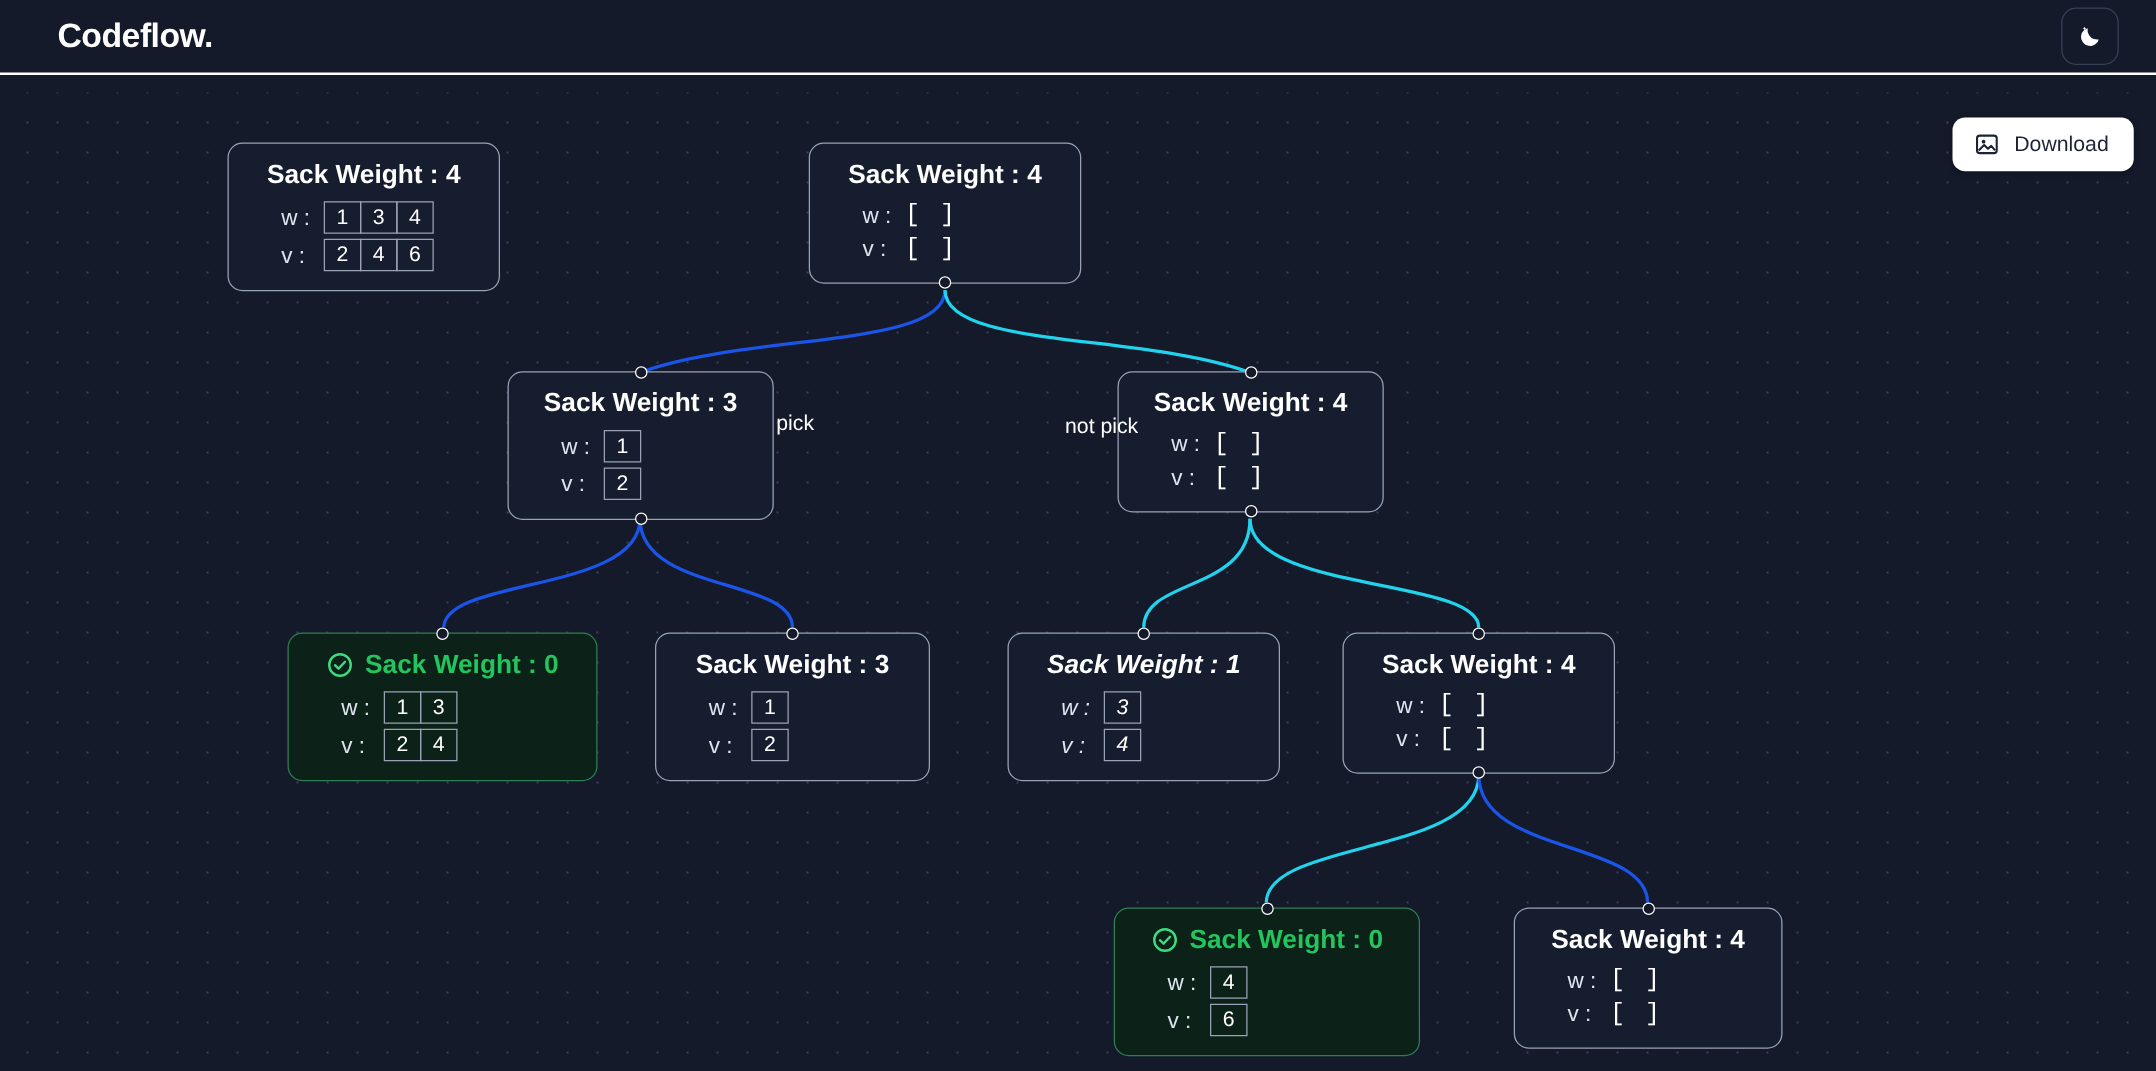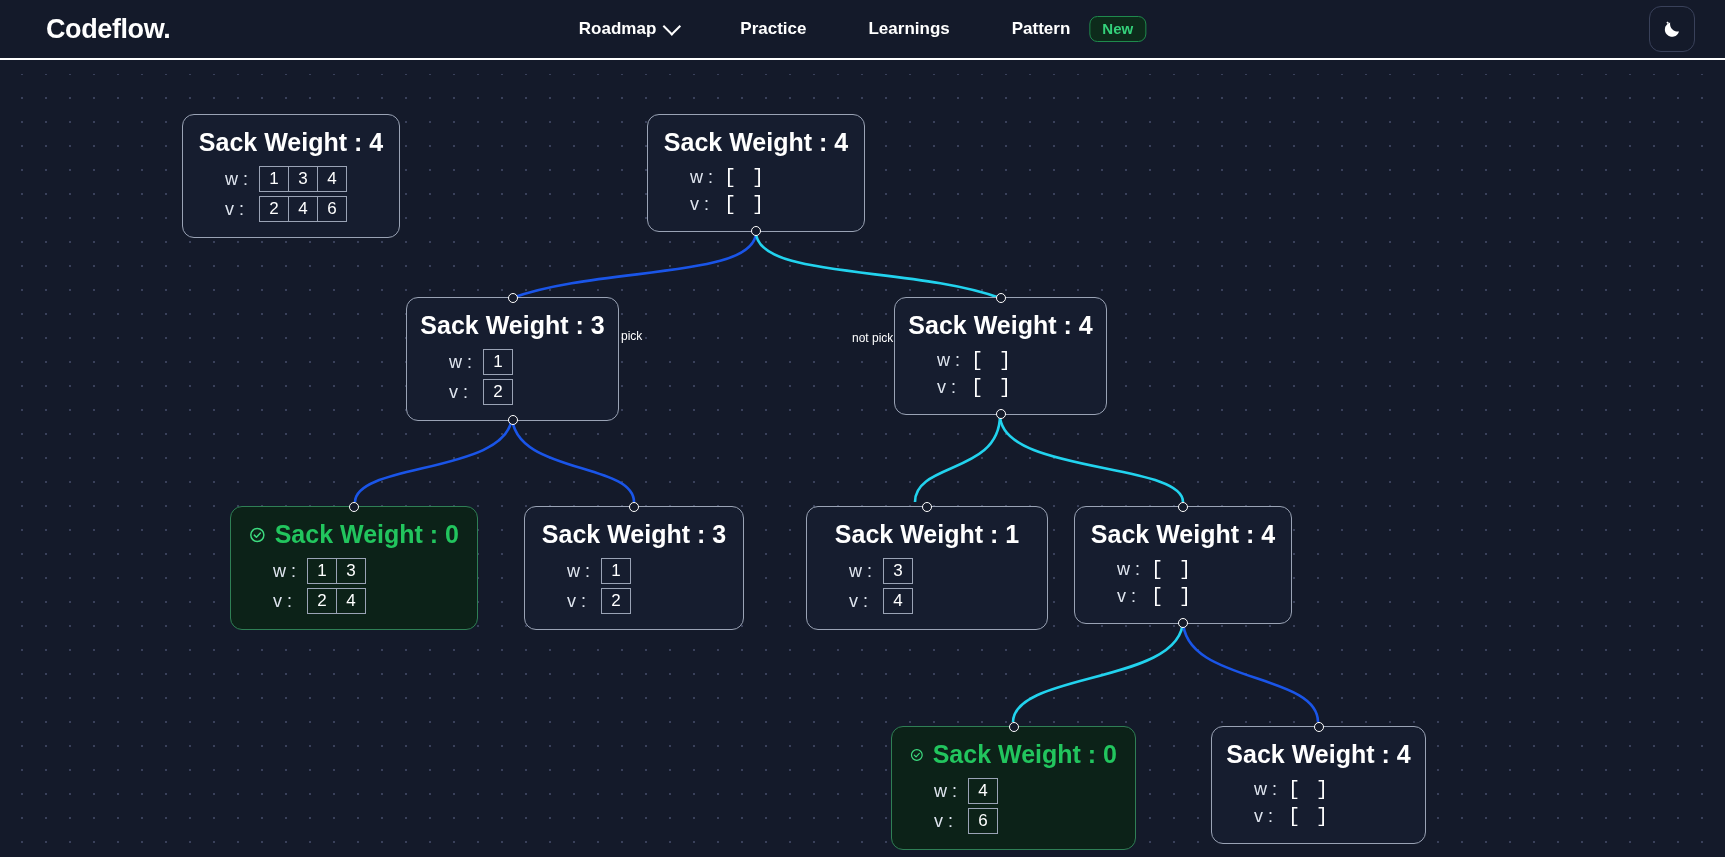--- a/index.html
+++ b/index.html
@@ -99,21 +99,21 @@
     z-index: 20;
   }
   .node.success {
     background: #0c2218;
     border-color: #2f7f55;
   }
   .node-title {
     display: flex; align-items: center; justify-content: center;
     gap: 9px;
     color: #ffffff;
-    font-size: 25px; font-weight: bold;
+    font-size: 21px; font-weight: bold;
     white-space: nowrap;
     margin-bottom: 9px;
   }
   .node.success .node-title { color: #22c55e; }
   .row {
     display: flex; align-items: center;
     margin: 4px 0 0 0;
     padding-left: 24px;
   }
   .row-label {
@@ -147,64 +147,51 @@
     border: 1.6px solid #ffffff;
     left: 50%;
     transform: translateX(-50%);
     z-index: 25;
   }
   .handle.top { top: -5px; }
   .handle.bottom { bottom: -5px; }
   .edge-label {
     position: absolute;
     color: #ffffff;
-    font-size: 12px;
+    font-size: 17px;
     z-index: 22;
     white-space: nowrap;
   }
 </style>
 </head>
 <body>
 
 <div class="header">
   <div class="brand">Codeflow.</div>
 
-  <div class="nav">
-
-    <div class="nav-item">
-      <span>Roadmap</span>
-      <span class="chev"></span>
-    </div>
-
-    <div class="nav-item">
-      <span>Practice</span>
-    </div>
-
-    <div class="nav-item">
-      <span>Learnings</span>
-    </div>
-
-    <div class="nav-item">
-      <span>Pattern</span>
-      <span class="badge-new">New</span>
-    </div>
-
-  </div>
 
   <div class="theme-btn">
     <svg width="24" height="24" viewBox="0 0 24 24">
       <path d="M19 14.5A7.6 7.6 0 0 1 10.2 5.6a7.2 7.2 0 1 0 8.8 8.9Z" fill="#ffffff"></path>
       <path d="M7.6 4.2l.45 1.1 1.1.45-1.1.45-.45 1.1-.45-1.1-1.1-.45 1.1-.45z" fill="#ffffff"></path>
       <path d="M6.1 8.9l.33.82.82.33-.82.33-.33.82-.33-.82-.82-.33.82-.33z" fill="#ffffff"></path>
     </svg>
   </div>
 </div>
 
 <div class="canvas">
 
+  <div class="download-btn">
+    <svg width="21" height="21" viewBox="0 0 24 24">
+      <rect x="3" y="4" width="18" height="16" rx="2.5" fill="none" stroke="#1b2436" stroke-width="1.9"></rect>
+      <circle cx="9" cy="9.5" r="1.7" fill="#1b2436"></circle>
+      <path d="M4.5 17.5 9.5 12.5 13 16l3-2.6 3.5 4.1" fill="none" stroke="#1b2436" stroke-width="1.9" stroke-linejoin="round"></path>
+    </svg>
+    <span>Download</span>
+  </div>
 
   <svg class="edges">
 
     <path d="M756,158 C756,205 600,192 512,224" fill="none" stroke="#1a55e8" stroke-width="2.6"></path>
 
     <path d="M756,158 C756,205 912,192 1000,224" fill="none" stroke="#22d3ee" stroke-width="2.6"></path>
 
     <path d="M512,341 C512,400 356,388 355,428" fill="none" stroke="#1a55e8" stroke-width="2.6"></path>
     <path d="M512,341 C512,400 634,388 634,428" fill="none" stroke="#1a55e8" stroke-width="2.6"></path>
 
@@ -318,21 +305,21 @@
     </div>
     <div class="row">
       <span class="row-label">v :</span>
       <span class="cells">
         <span class="cell">2</span>
       </span>
     </div>
     <span class="handle top"></span>
   </div>
 
-  <div class="node" style="left:806px; top:432px; width:242px;">
+  <div class="node" style="left:806px; top:432px; width:218px;font-style:italic;">
     <div class="node-title">Sack Weight : 1</div>
     <div class="row">
       <span class="row-label">w :</span>
       <span class="cells">
         <span class="cell">3</span>
       </span>
     </div>
     <div class="row">
       <span class="row-label">v :</span>
       <span class="cells">

